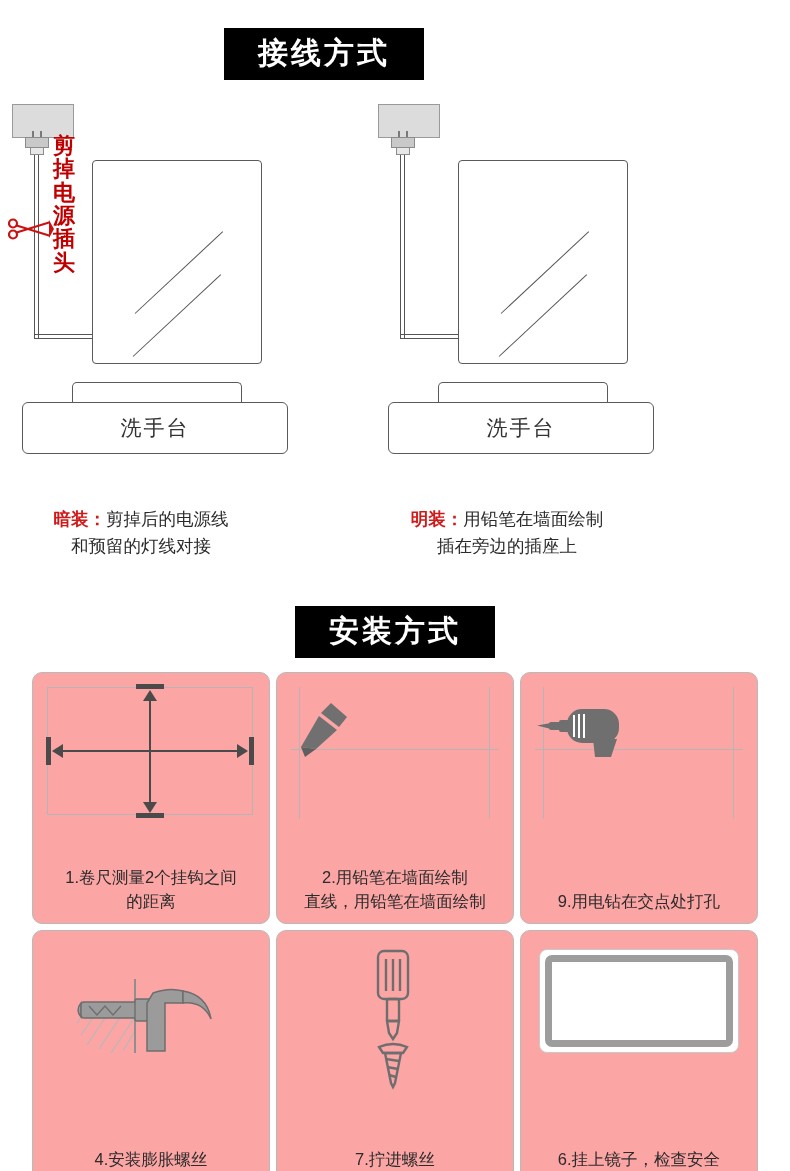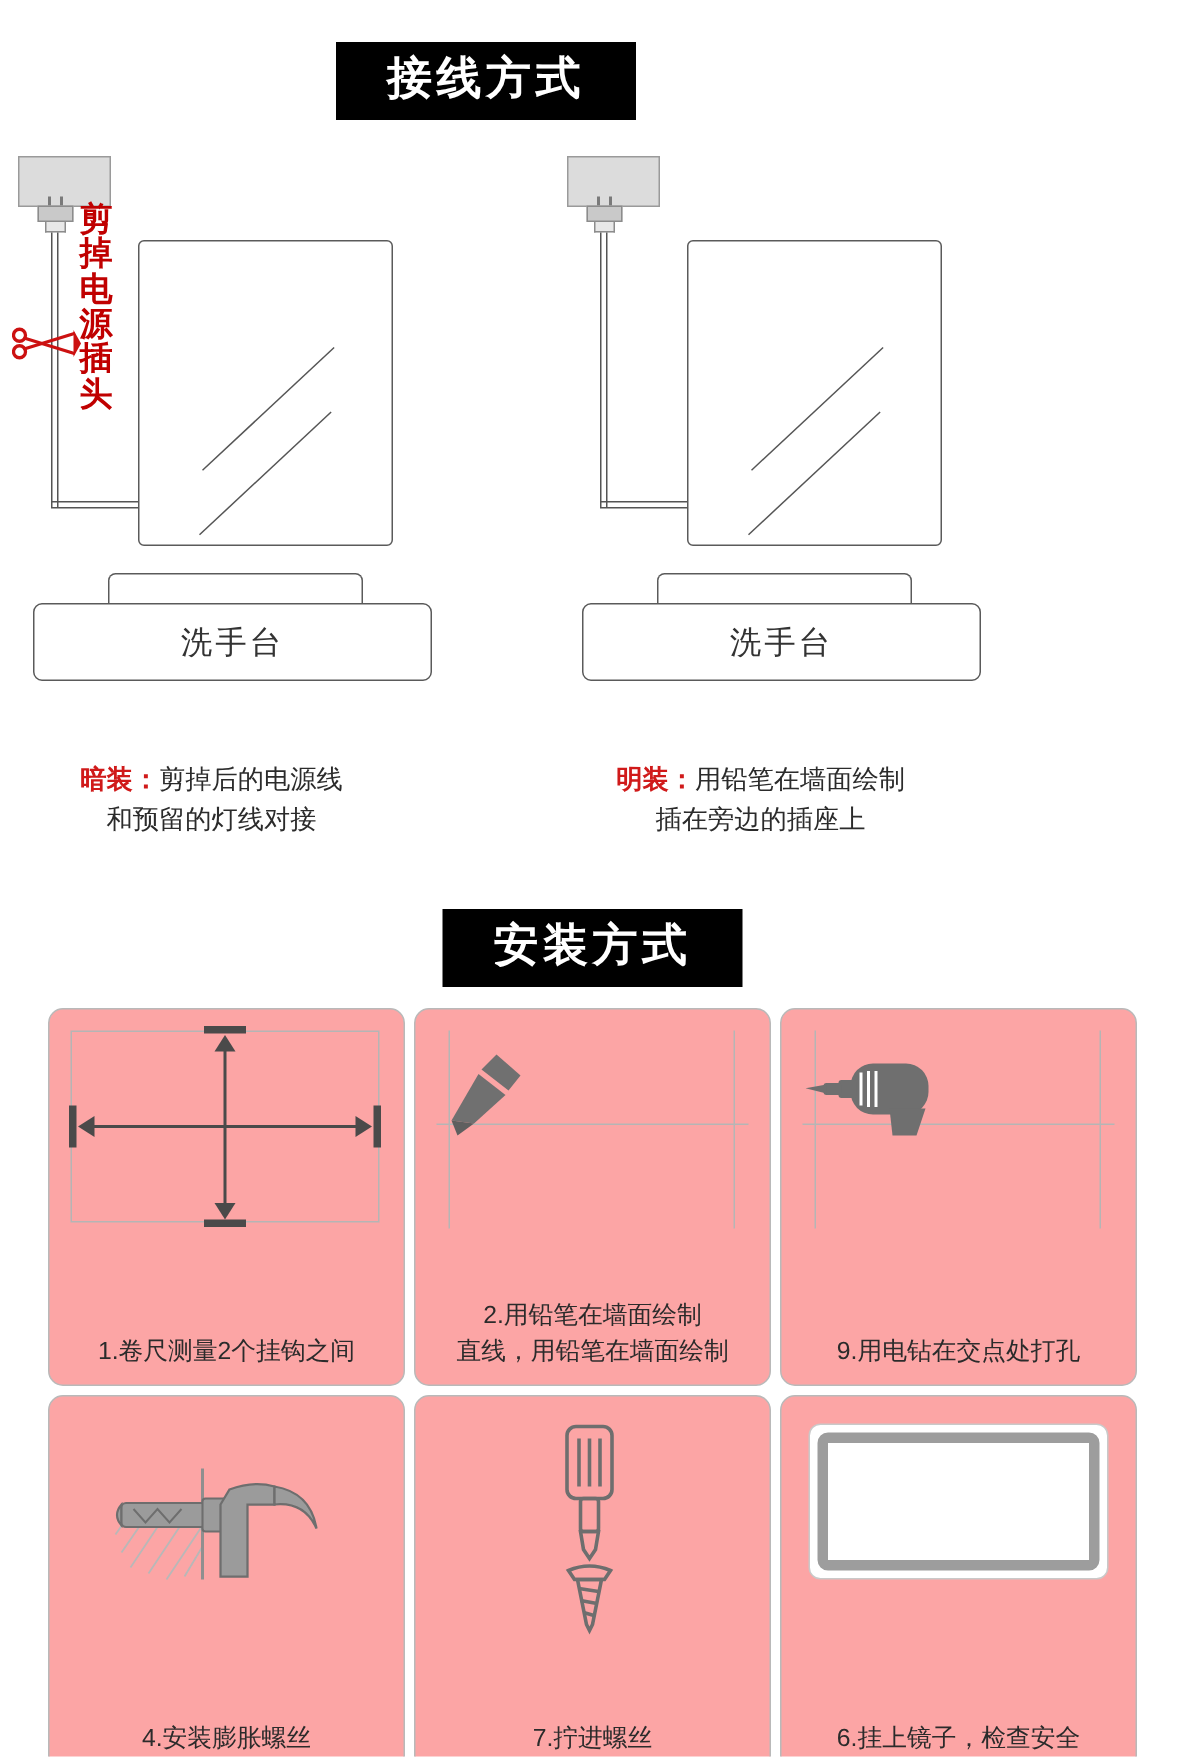--- a/index.html
+++ b/index.html
@@ -299,20 +299,21 @@
         <div class="cap-bar" style="left:216px; top:64px; width:5px; height:28px;"></div>
         <div class="cap-bar" style="left:103px; top:11px; width:28px; height:5px;"></div>
         <div class="cap-bar" style="left:103px; top:140px; width:28px; height:5px;"></div>
         <div class="tri tri-left" style="left:19px;  top:71px;"></div>
         <div class="tri tri-right" style="left:204px; top:71px;"></div>
         <div class="tri tri-up" style="left:110px; top:17px;"></div>
         <div class="tri tri-down" style="left:110px; top:129px;"></div>
       </div>
       <div class="step-text">
         <span>1.卷尺测量2个挂钩之间</span>
+        <span class="l2">的距离</span>
       </div>
     </div>
 
     <div class="step-card">
       <div class="step-art">
         <div class="guide-v" style="left:22px;  top:14px; height:132px;"></div>
         <div class="guide-v" style="left:212px; top:14px; height:132px;"></div>
         <div class="guide-h" style="left:14px; top:76px; width:208px;"></div>
         <svg class="art-svg" style="left:18px; top:28px;" width="60" height="58" viewBox="0 0 60 58">
           <g fill="#707070">

